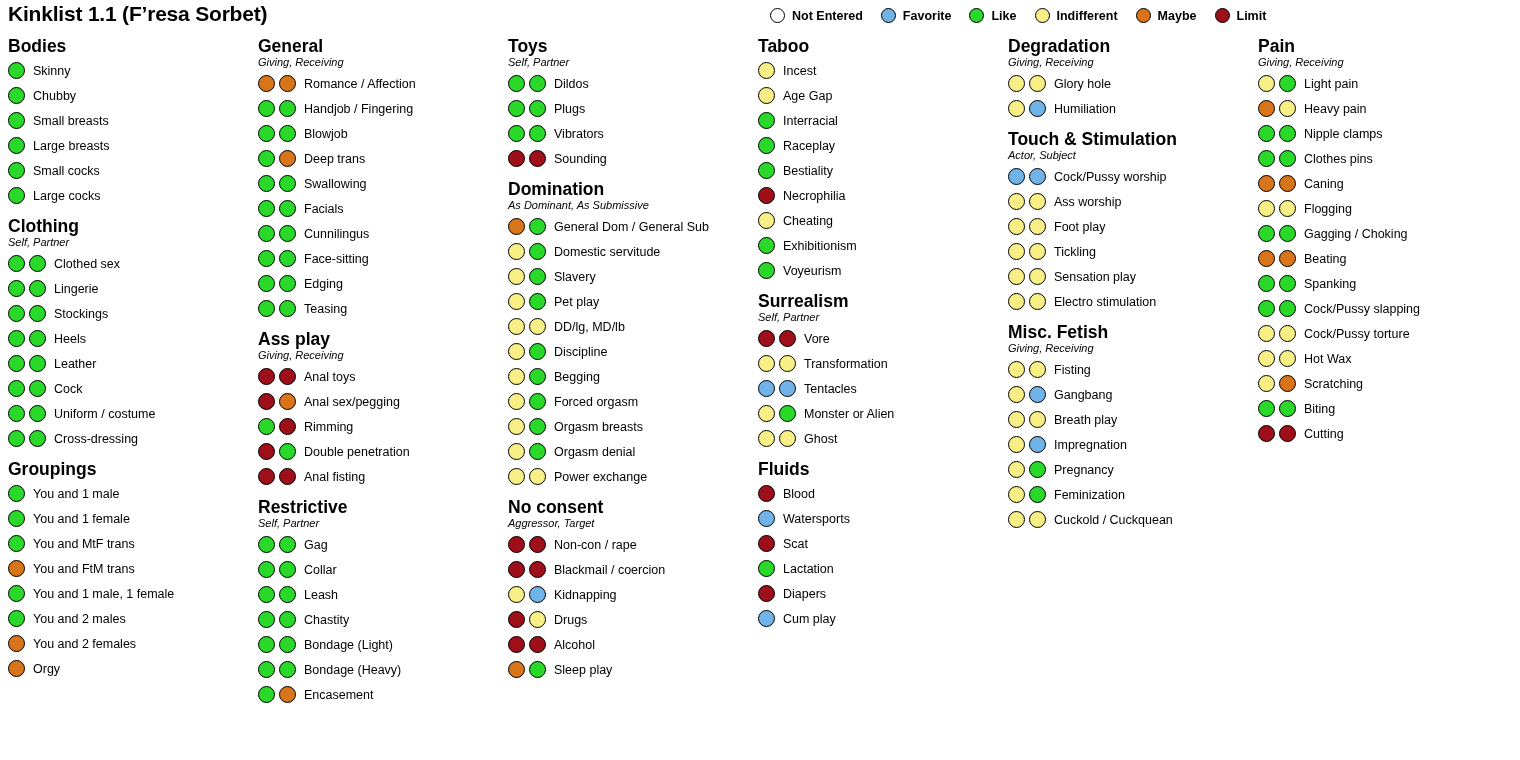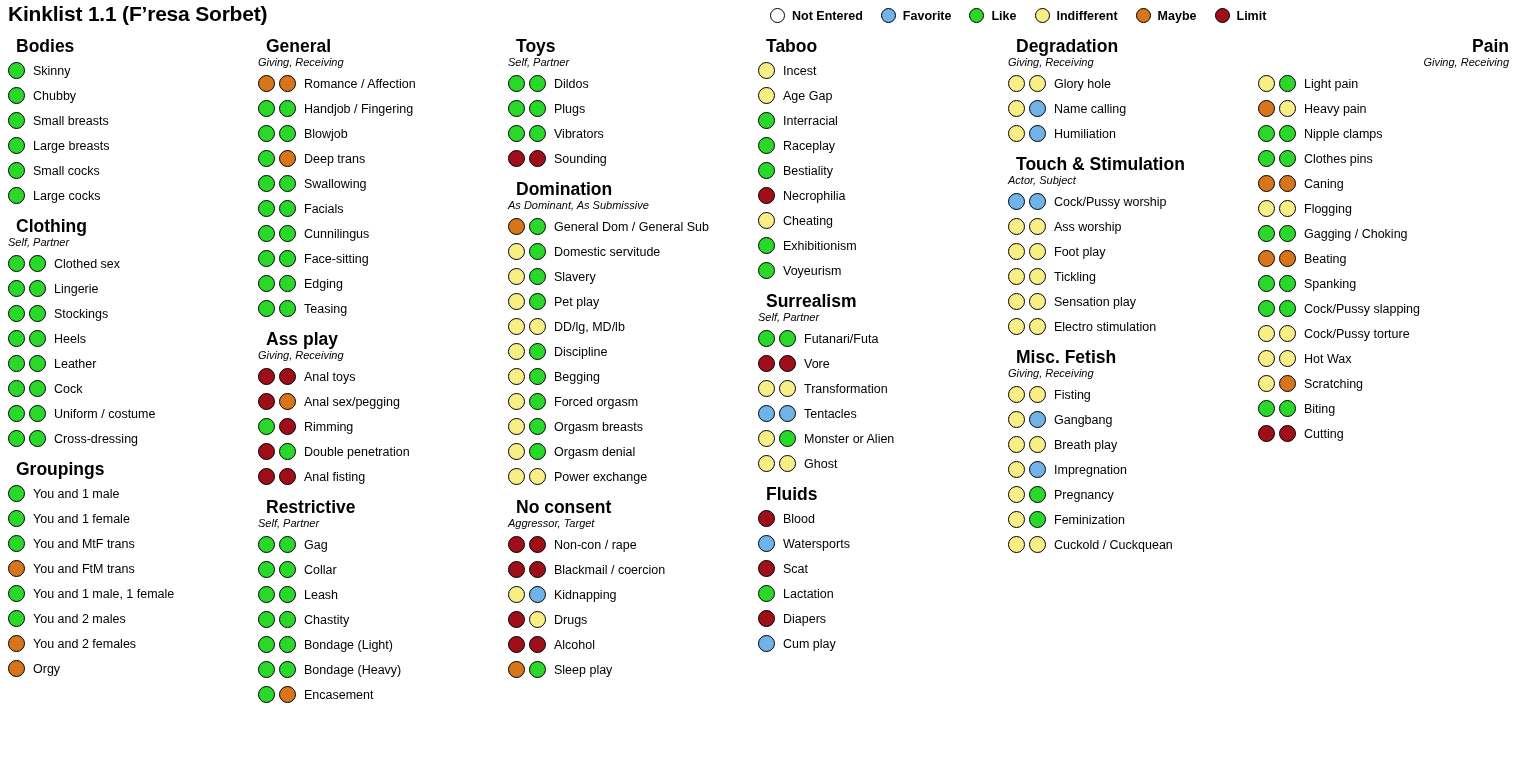--- a/index.html
+++ b/index.html
@@ -73,32 +73,31 @@
   }
   .col {
     box-sizing: border-box;
     padding: 0 6px 0 8px;
   }
   .col-0 { width: 250px; }
   .col-1 { width: 250px; }
   .col-2 { width: 250px; }
   .col-3 { width: 250px; }
   .col-4 { width: 250px; }
-  .col-5 { width: 265px; text-align: right; }
+  .col-5 { width: 265px; }
   .cat {
     margin-top: 8px;
     margin-bottom: 2px;
   }
   .cat:first-child { margin-top: 0; }
   .cat-title {
     font-size: 17.5px;
     font-weight: bold;
     line-height: 20px;
     margin-bottom: 0px;
-    margin-left: 8px;
   }
   .cat-sub {
     font-size: 11px;
     font-style: italic;
     line-height: 13px;
     margin-bottom: 2px;
   }
   .rows {
     margin-top: 2px;
   }
@@ -718,27 +717,20 @@
               <span class="label">Voyeurism</span>
             </div>
           </div>
         </div>
         <div class="cat">
           <div class="cat-title">Surrealism</div>
           <div class="cat-sub">Self, Partner</div>
           <div class="rows">
             <div class="row">
               <div class="cells">
-                <span class="dot" style="background: rgb(42, 216, 42);"></span>
-                <span class="dot" style="background: rgb(42, 216, 42);"></span>
-              </div>
-              <span class="label">Futanari/Futa</span>
-            </div>
-            <div class="row">
-              <div class="cells">
                 <span class="dot" style="background: rgb(158, 15, 26);"></span>
                 <span class="dot" style="background: rgb(158, 15, 26);"></span>
               </div>
               <span class="label">Vore</span>
             </div>
             <div class="row">
               <div class="cells">
                 <span class="dot" style="background: rgb(247, 239, 134);"></span>
                 <span class="dot" style="background: rgb(247, 239, 134);"></span>
               </div>
@@ -813,27 +805,20 @@
         <div class="cat">
           <div class="cat-title">Degradation</div>
           <div class="cat-sub">Giving, Receiving</div>
           <div class="rows">
             <div class="row">
               <div class="cells">
                 <span class="dot" style="background: rgb(247, 239, 134);"></span>
                 <span class="dot" style="background: rgb(247, 239, 134);"></span>
               </div>
               <span class="label">Glory hole</span>
-            </div>
-            <div class="row">
-              <div class="cells">
-                <span class="dot" style="background: rgb(247, 239, 134);"></span>
-                <span class="dot" style="background: rgb(111, 179, 232);"></span>
-              </div>
-              <span class="label">Name calling</span>
             </div>
             <div class="row">
               <div class="cells">
                 <span class="dot" style="background: rgb(247, 239, 134);"></span>
                 <span class="dot" style="background: rgb(111, 179, 232);"></span>
               </div>
               <span class="label">Humiliation</span>
             </div>
           </div>
         </div>

